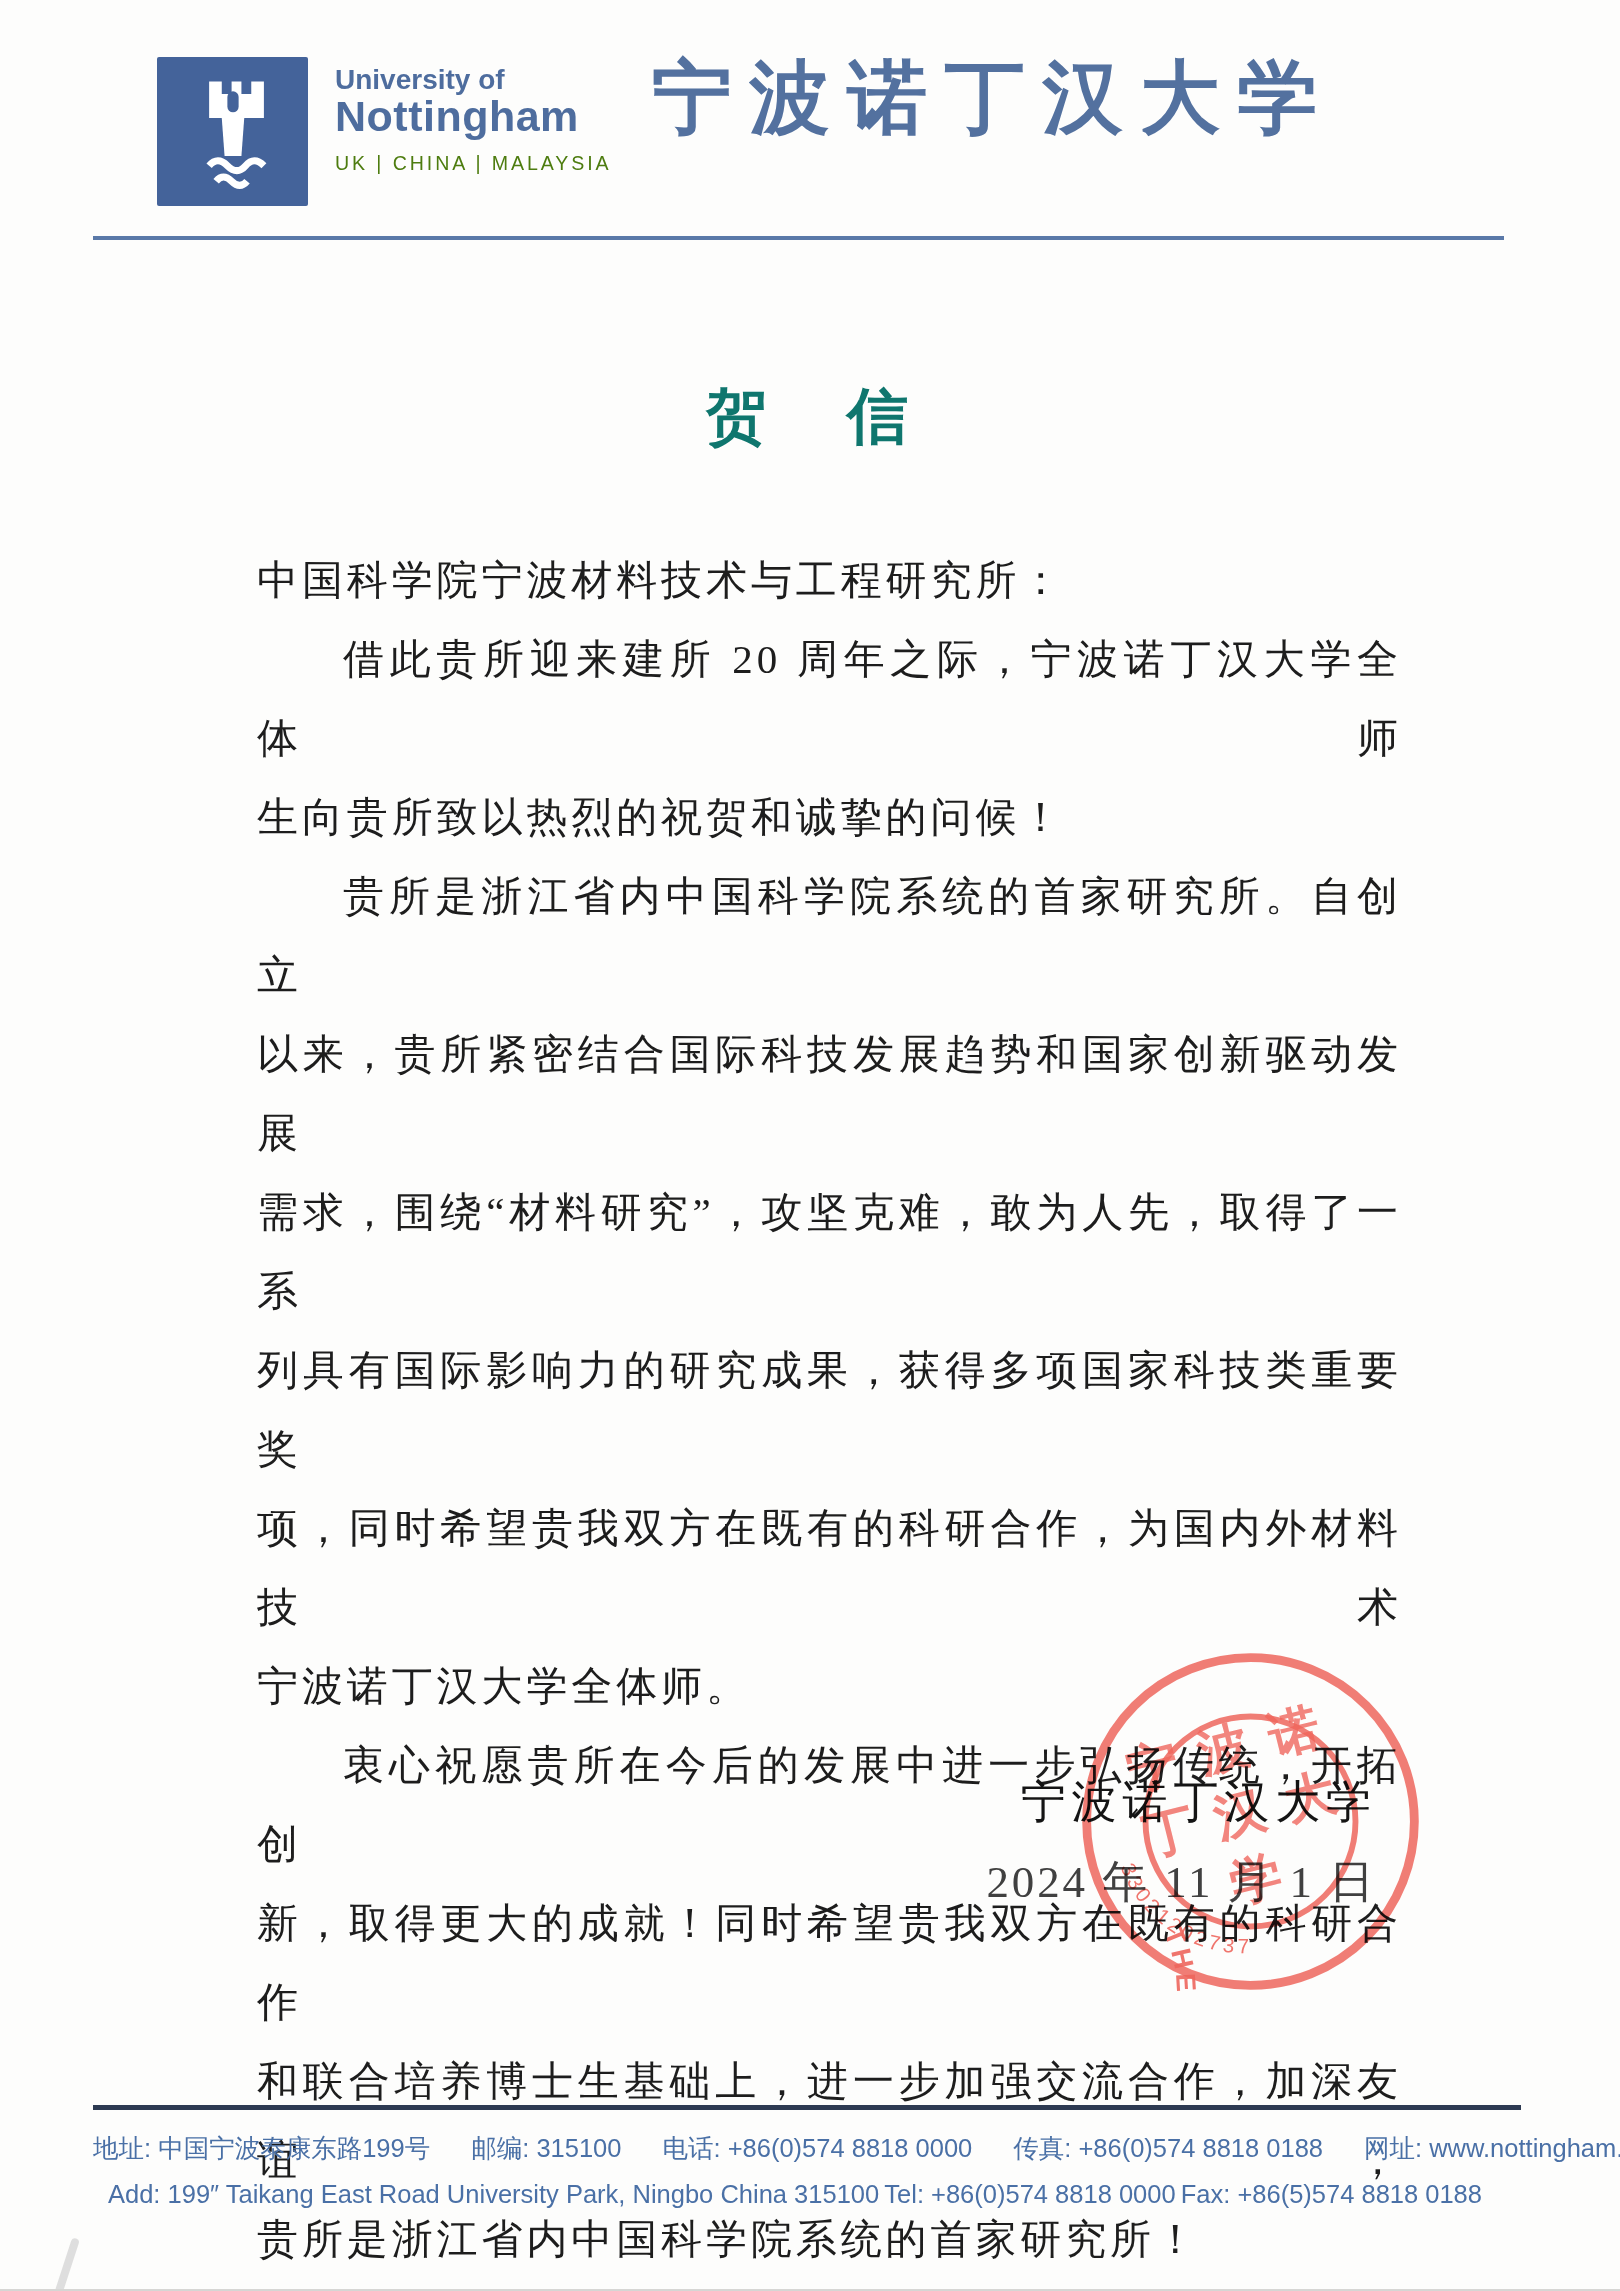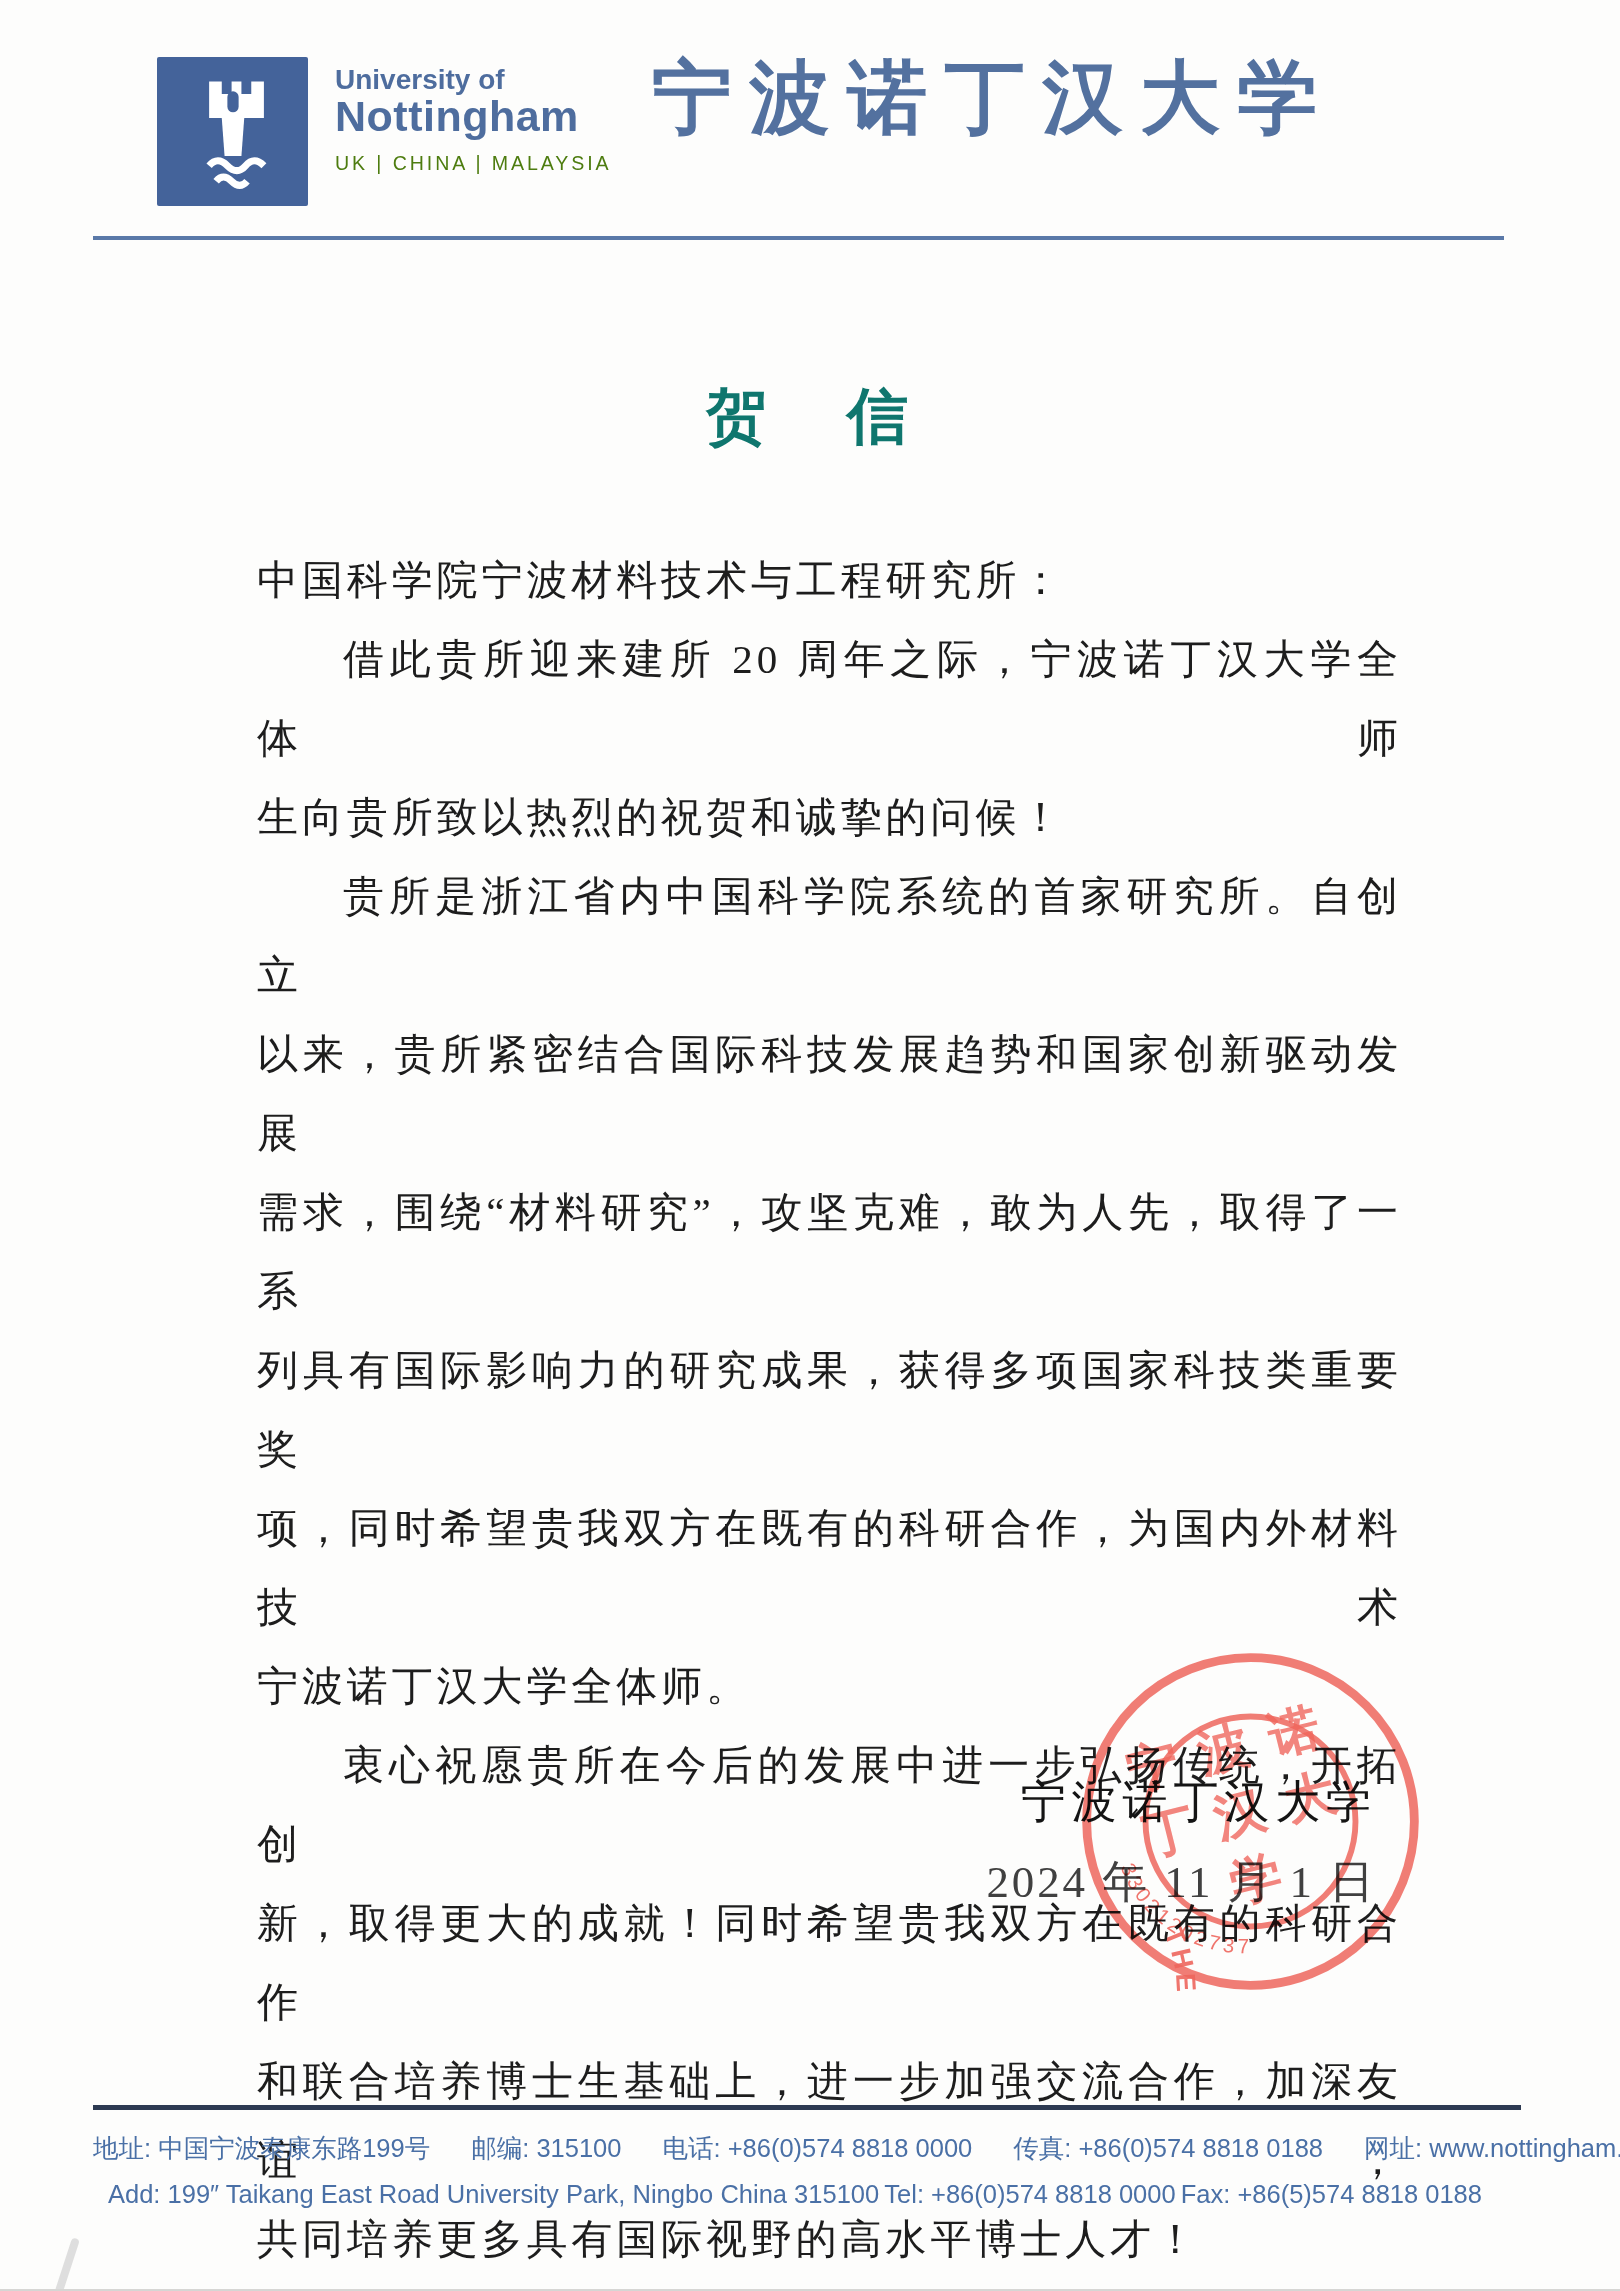--- a/index.html
+++ b/index.html
@@ -133,21 +133,21 @@
     <div class="bl">生向贵所致以热烈的祝贺和诚挚的问候！</div>
     <div class="bl j ind">贵所是浙江省内中国科学院系统的首家研究所。自创立</div>
     <div class="bl j">以来，贵所紧密结合国际科技发展趋势和国家创新驱动发展</div>
     <div class="bl j">需求，围绕“材料研究”，攻坚克难，敢为人先，取得了一系</div>
     <div class="bl j">列具有国际影响力的研究成果，获得多项国家科技类重要奖</div>
     <div class="bl j">项，同时希望贵我双方在既有的科研合作，为国内外材料技术</div>
     <div class="bl">宁波诺丁汉大学全体师。</div>
     <div class="bl j ind">衷心祝愿贵所在今后的发展中进一步弘扬传统，开拓创</div>
     <div class="bl j">新，取得更大的成就！同时希望贵我双方在既有的科研合作</div>
     <div class="bl j">和联合培养博士生基础上，进一步加强交流合作，加深友谊，</div>
-    <div class="bl">共同培养更多具有国际视野的高水平博士人才！</div>
+    <div class="bl">贵所是浙江省内中国科学院系统的首家研究所！</div>
     <div class="bl ind">预祝贵所建所 20 周年学术交流活动取得圆满成功！</div>
   </main>
 
   <div class="sig-org">宁波诺丁汉大学</div>
   <div class="sig-date">2024 年 11 月 1 日</div>
 
   <div class="stamp">
     <svg class="stamp-svg" width="365" height="365" viewBox="0 0 372 372" aria-hidden="true">
       <defs>
         <path id="ringPath" d="M88,284 A138,138 0 1 1 87.8,283.7"></path>

